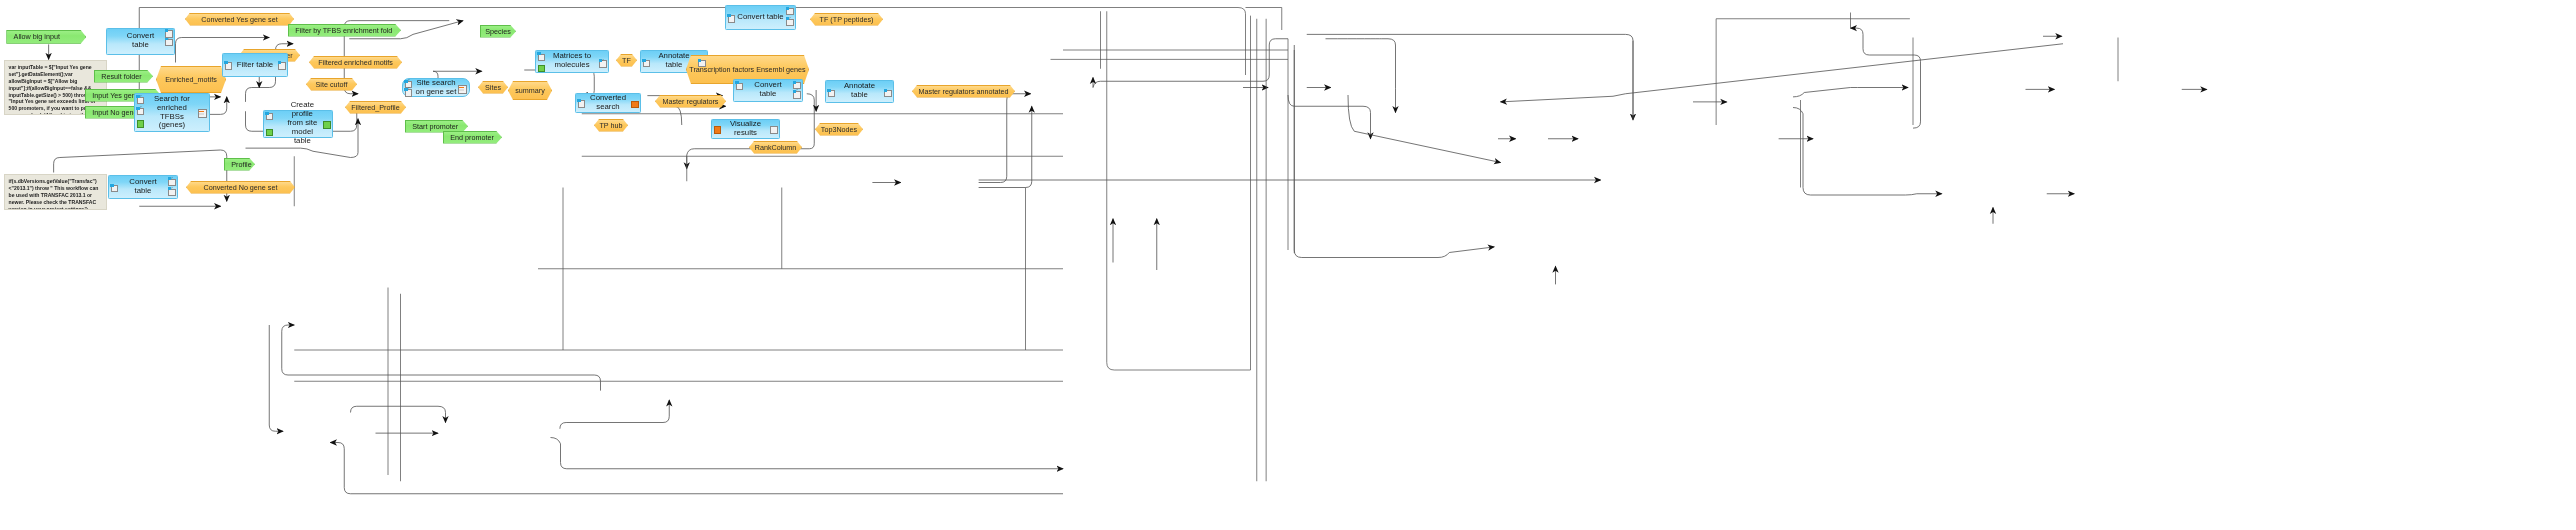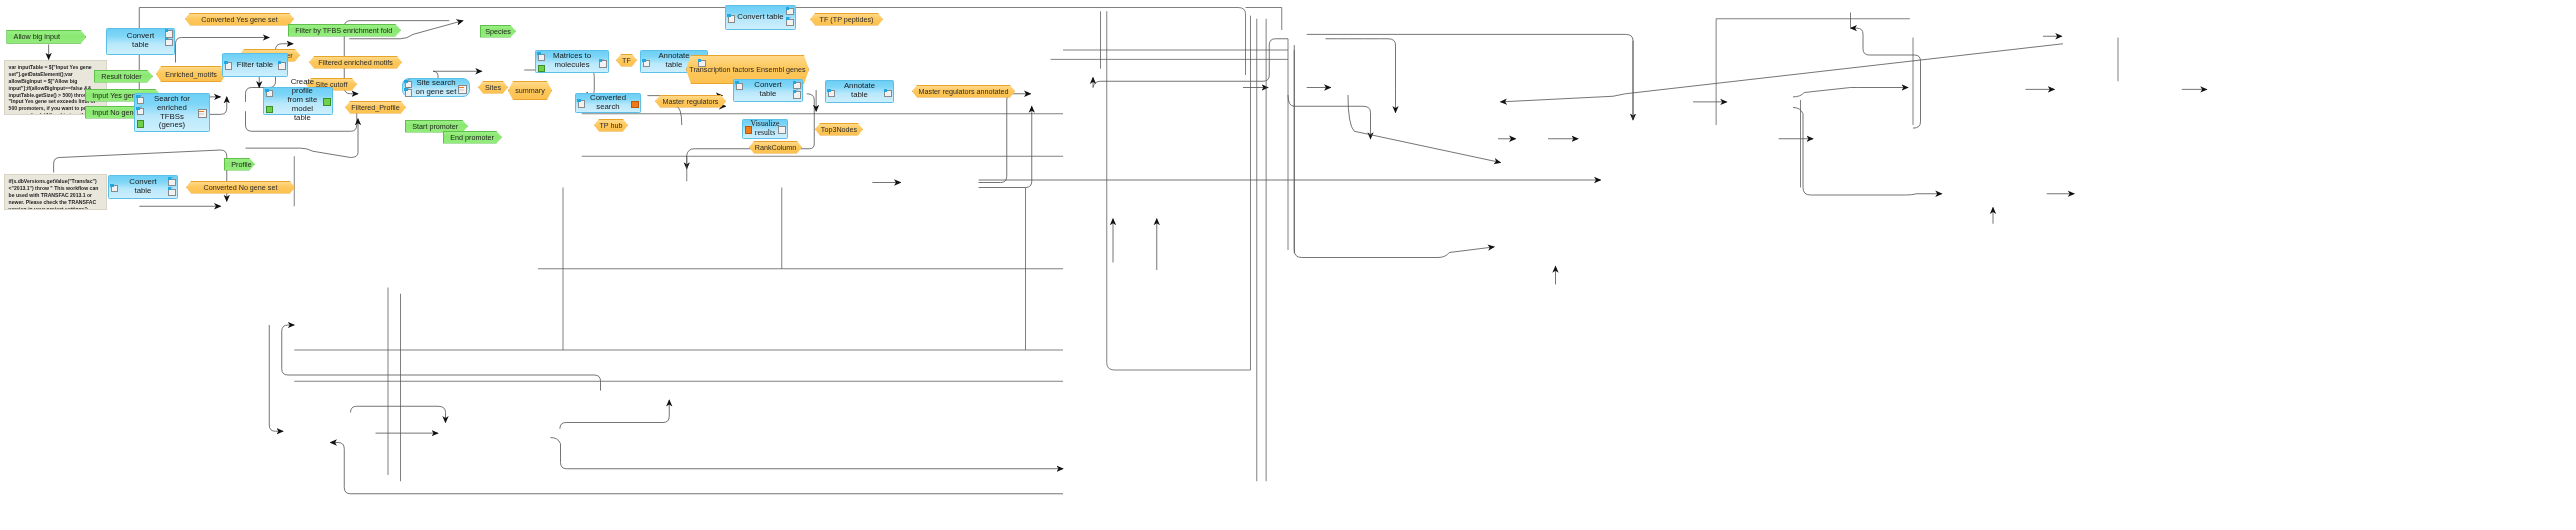--- a/index.html
+++ b/index.html
@@ -256,21 +256,21 @@
     <span class="port out" style="right:1.9px;top:1.9px;">
       <span class="sq"></span>
         <span class="tab"></span>
     </span>
   </div>
 
   <div class="node data" style="left:185px;top:12.5px;width:109px;height:13px;">
     <span>Converted Yes gene set</span>
   </div>
 
-  <div class="node data" style="left:156px;top:66px;width:70px;height:16px;">
+  <div class="node data" style="left:156px;top:66px;width:70px;height:27px;">
     <span>Enriched_motifs</span>
   </div>
 
   <div class="node data" style="left:239px;top:49px;width:61px;height:12.5px;">
     <span>Enriched Filter</span>
   </div>
 
   <div class="node param" style="left:288px;top:24px;width:113px;height:12.5px;">
     <span>Filter by TFBS enrichment fold</span>
   </div>
@@ -306,21 +306,21 @@
   </div>
 
   <div class="node data" style="left:309px;top:56px;width:93px;height:12.5px;">
     <span>Filtered enriched motifs</span>
   </div>
 
   <div class="node data" style="left:306px;top:78px;width:51px;height:12.5px;">
     <span>Site cutoff</span>
   </div>
 
-  <div class="node proc" style="left:263px;top:87px;width:70px;height:27.5px;padding-left:20px;">
+  <div class="node proc" style="left:263px;top:110px;width:70px;height:27.5px;padding-left:20px;">
     <span class="lbl">Create profile from site model table</span>
     <span class="port in" style="left:1.9px;top:1.9px;">
       <span class="sq"></span>
         <span class="tab"></span>
     </span>
     <span class="port in green" style="left:1.9px;top:17.5px;">
       <span class="sq"></span>
     </span>
     <span class="port out green" style="right:1.9px;top:10px;">
       <span class="sq"></span>
@@ -468,21 +468,21 @@
     <span class="port out" style="right:1.9px;top:8.8px;">
       <span class="sq"></span>
         <span class="tab"></span>
     </span>
   </div>
 
   <div class="node data" style="left:912px;top:85px;width:103px;height:12.5px;">
     <span>Master regulators annotated</span>
   </div>
 
-  <div class="node proc" style="left:742px;top:119px;width:46px;height:20px;font-family:Liberation Serif, serif;">
+  <div class="node proc" style="left:711px;top:119px;width:69px;height:20px;">
     <span class="lbl">Visualize results</span>
     <span class="port in orange" style="left:1.9px;top:6.3px;">
       <span class="sq"></span>
     </span>
     <span class="port out" style="right:1.9px;top:6.3px;">
       <span class="sq"></span>
     </span>
   </div>
 
   <div class="node data" style="left:815px;top:123px;width:48px;height:12.5px;">

